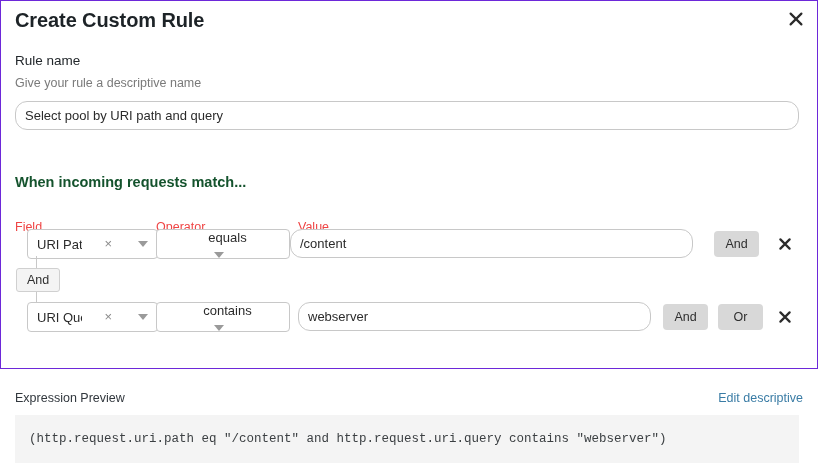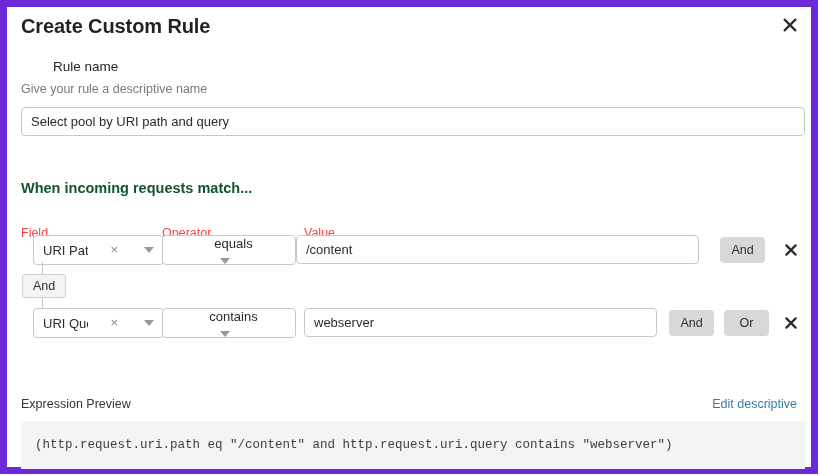--- a/index.html
+++ b/index.html
@@ -11,23 +11,23 @@
     width: 820px;
     height: 476px;
     font-family: "Liberation Sans", sans-serif;
     color: #24292e;
     overflow: hidden;
   }
 
   #dialog {
     position: relative;
     width: 818px;
-    height: 474px;
-    box-sizing: border-box;
-    border: 7px solid #6d28d9;
+    height: 369px;
+    box-sizing: border-box;
+    border: 1px solid #6d28d9;
     background: #ffffff;
   }
 
   
   .dlg-title {
     position: absolute;
     left: 14px;
     top: 8px;
     font-size: 20px;
     font-weight: bold;
@@ -48,36 +48,35 @@
     border: none;
     padding: 0;
   }
   .close-btn svg { display:block; }
 
   
   .lbl-strong {
     position: absolute;
     font-size: 13.5px;
     color: #22272b;
-    margin-left: 32px;
   }
   .lbl-sub {
     position: absolute;
     font-size: 12.5px;
     color: #7a7a7a;
   }
   #rule-name-label { left: 14px; top: 52px; }
   #rule-name-hint  { left: 14px; top: 75px; }
 
   .text-input {
     position: absolute;
     box-sizing: border-box;
     height: 29px;
     border: 1px solid #c8c8c8;
-    border-radius: 4px;
+    border-radius: 12px;
     background: #ffffff;
     font-family: "Liberation Sans", sans-serif;
     font-size: 13px;
     color: #2b2b2b;
     padding: 0 9px;
     outline: none;
   }
   #rule-name-input {
     left: 14px;
     top: 100px;

